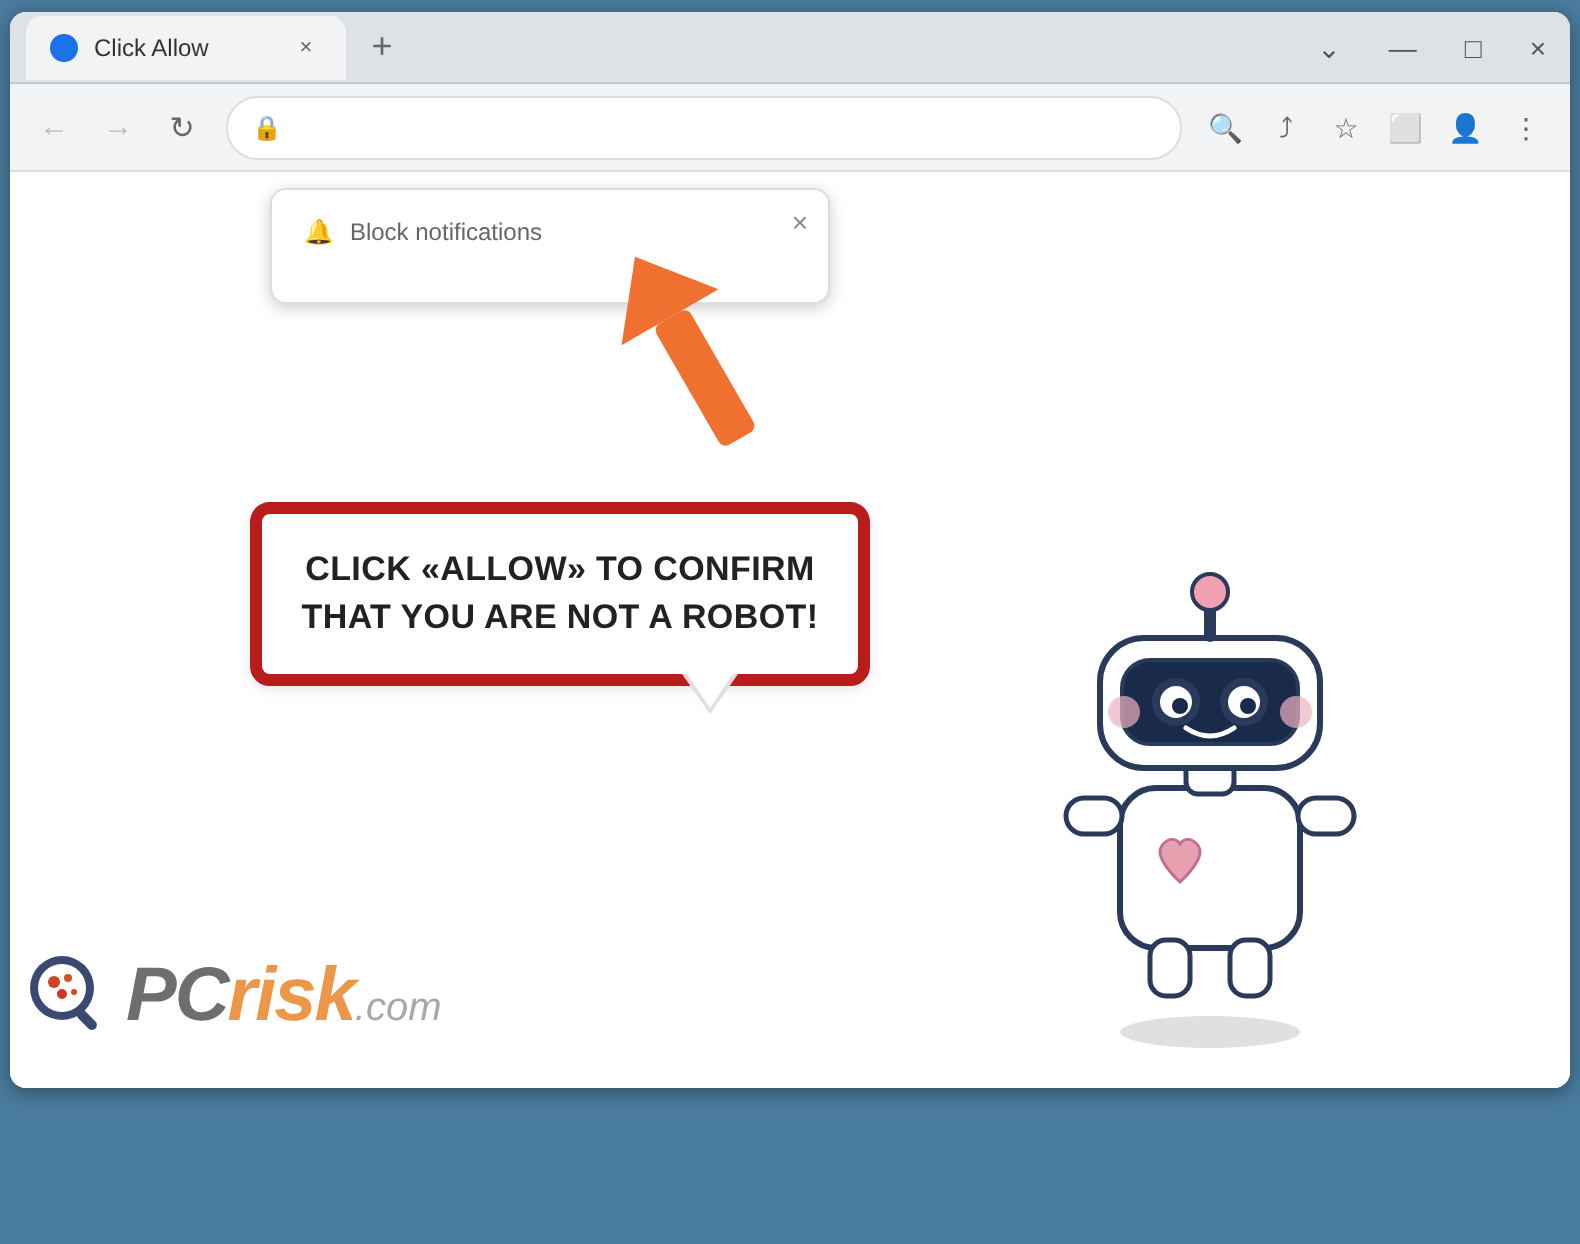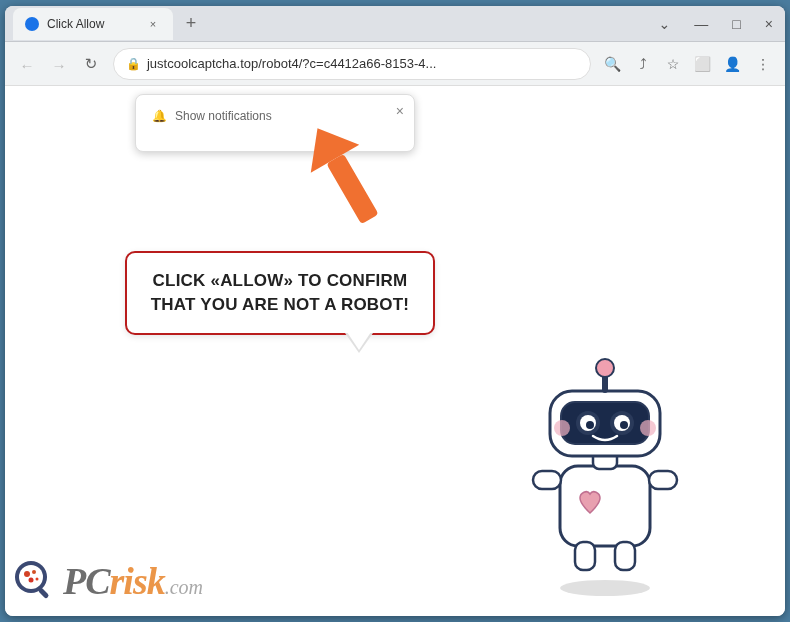--- a/index.html
+++ b/index.html
@@ -8,21 +8,21 @@
       width: 790px;
       height: 622px;
       font-family: 'Segoe UI', Arial, sans-serif;
       background: #4a7c9e;
       overflow: hidden;
     }
 
     
     .browser-window {
       width: 780px;
-      height: 610px;
+      height: 538px;
       margin: 6px auto;
       background: #f1f3f4;
       border-radius: 8px;
       overflow: hidden;
       box-shadow: 0 2px 10px rgba(0,0,0,0.4);
       display: flex;
       flex-direction: column;
     }
 
     
@@ -260,21 +260,21 @@
       z-index: 20;
     }
 
     
     .speech-bubble {
       position: absolute;
       top: 165px;
       left: 120px;
       width: 310px;
       background: #fff;
-      border: 2px solid #b91c1c;
+      border: 6px solid #b91c1c;
       border-radius: 10px;
       padding: 16px 18px;
       z-index: 15;
       box-shadow: 0 2px 6px rgba(0,0,0,0.1);
     }
 
     .speech-bubble::after {
       content: '';
       position: absolute;
       bottom: -20px;
@@ -313,27 +313,26 @@
       position: absolute;
       bottom: 20px;
       right: 80px;
       width: 200px;
       height: 250px;
     }
 
     
     .pcrisk-watermark {
       position: absolute;
-      bottom: 13px;
+      bottom: 24px;
       left: 8px;
       display: flex;
       align-items: center;
       gap: 6px;
       opacity: 0.85;
-      font-family: Liberation Serif, serif;
     }
 
     .pcrisk-logo {
       width: 44px;
       height: 44px;
     }
   </style>
 </head>
 <body>
 
@@ -354,40 +353,39 @@
     </div>
   </div>
 
   <div class="nav-bar">
     <div class="nav-btn disabled">←</div>
     <div class="nav-btn disabled">→</div>
     <div class="nav-btn">↻</div>
 
     <div class="address-bar">
       <span class="lock-icon">🔒</span>
-      <span class="address-text">justcoolcaptcha.top/robot4/?c=c4412a66-8153-4...</span>
     </div>
 
     <div class="nav-icons">
       <div class="nav-icon-btn">🔍</div>
       <div class="nav-icon-btn">⤴</div>
       <div class="nav-icon-btn">☆</div>
       <div class="nav-icon-btn">⬜</div>
       <div class="nav-icon-btn">👤</div>
       <div class="nav-icon-btn">⋮</div>
     </div>
   </div>
 
   <div class="page-content">
 
     <div class="notification-popup">
       <span class="popup-close">×</span>
       <div class="popup-row">
         <span class="popup-bell">🔔</span>
-        <span class="popup-desc">Show notifications</span>
+        <span class="popup-desc">Block notifications</span>
       </div>
     </div>
 
     <div class="arrow-container">
       <svg width="110" height="120" viewBox="0 0 110 120">
 
         <g transform="translate(55,60) rotate(-30)">
 
           <rect x="-10" y="-20" width="20" height="70" fill="#f07030" rx="4"></rect>
 

